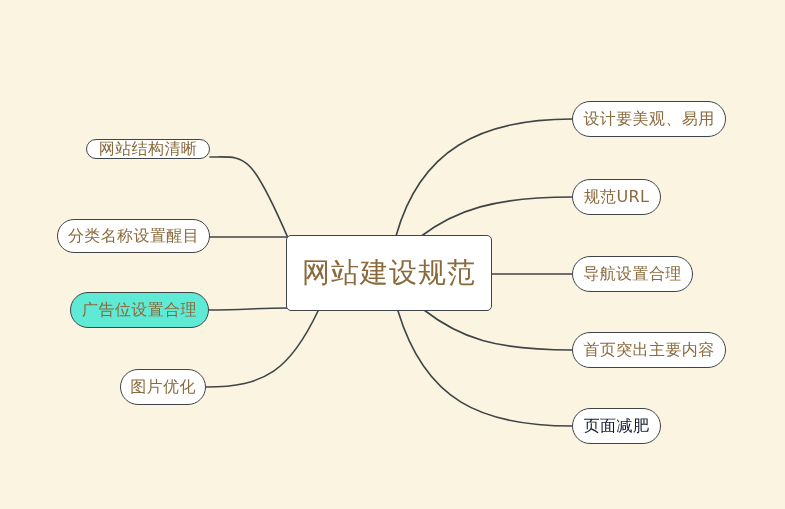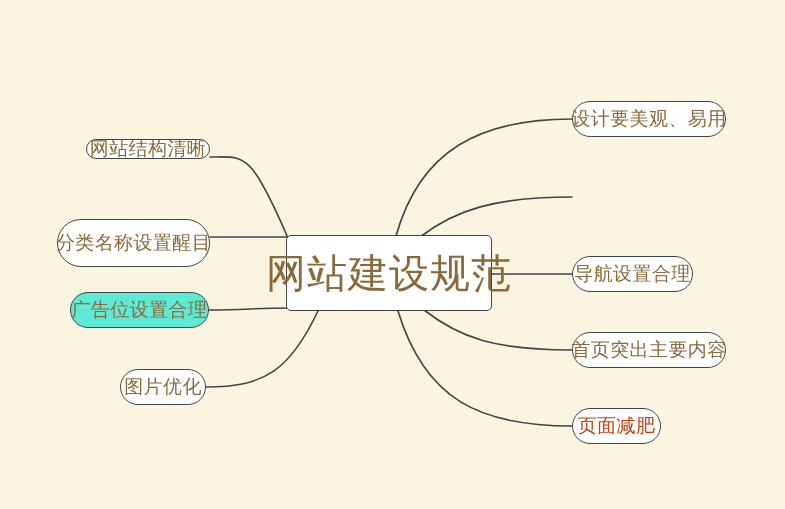--- a/index.html
+++ b/index.html
@@ -34,27 +34,27 @@
     display: flex;
     align-items: center;
     justify-content: center;
     color: #8a6a3d;
     white-space: nowrap;
     z-index: 5;
   }
   .branch {
     border-radius: 999px;
     height: 36px;
-    font-size: 19px;
+    font-size: 16px;
     letter-spacing: 0.4px;
     padding: 0 14px;
   }
   .root {
     border-radius: 5px;
-    font-size: 40px;
+    font-size: 28px;
     letter-spacing: 1px;
     padding: 0 16px;
   }
 </style>
 </head>
 <body>
 
 <div id="canvas">
 
   <svg id="edges" viewBox="0 0 785 509" xmlns="http://www.w3.org/2000/svg">
@@ -69,34 +69,37 @@
       <path d="M 398 311 C 425 400 480 426 572 426" fill="none" stroke="#3f4448" stroke-width="1.6" stroke-linecap="round"></path>
     </svg>
 
   <div class="node root" id="root-node" style="left: 286px; top: 235px; width: 206px; height: 76px; background: rgb(255, 255, 255); border-color: rgb(63, 68, 72); color: rgb(138, 106, 61);">
     <span>网站建设规范</span>
   </div>
 
 <div class="node branch" style="left: 86px; top: 139px; width: 124px; height: 20px; background: rgb(255, 255, 255); border-color: rgb(63, 68, 72); color: rgb(138, 106, 61);">
       <span>网站结构清晰</span>
     </div>
-    <div class="node branch" style="left: 57px; top: 219px; width: 153px; height: 48px; background: rgb(255, 255, 255); border-color: rgb(63, 68, 72); color: rgb(138, 106, 61);">
+    <div class="node branch" style="left: 57px; top: 219px; width: 153px; height: 34px; background: rgb(255, 255, 255); border-color: rgb(63, 68, 72); color: rgb(138, 106, 61);">
       <span>分类名称设置醒目</span>
     </div>
     <div class="node branch" style="left: 70px; top: 292px; width: 139px; height: 36px; background: #5eead4; border-color: rgb(63, 68, 72); color: rgb(138, 106, 61);">
       <span>广告位设置合理</span>
     </div>
     <div class="node branch" style="left: 120px; top: 369px; width: 86px; height: 36px; background: rgb(255, 255, 255); border-color: rgb(63, 68, 72); color: rgb(138, 106, 61); align-items: center;">
       <span>图片优化</span>
     </div>
     <div class="node branch" style="left: 572px; top: 101px; width: 154px; height: 36px; background: rgb(255, 255, 255); border-color: rgb(63, 68, 72); color: rgb(138, 106, 61);">
       <span>设计要美观、易用</span>
     </div>
+    <div class="node branch" style="left: 572px; top: 179px; width: 89px; height: 36px; background: rgb(255, 255, 255); border-color: rgb(63, 68, 72); color: rgb(138, 106, 61);">
+      <span>规范URL</span>
+    </div>
     <div class="node branch" style="left: 572px; top: 256px; width: 121px; height: 36px; background: #ffffff; border-color: rgb(63, 68, 72); color: rgb(138, 106, 61);">
       <span>导航设置合理</span>
     </div>
     <div class="node branch" style="left: 572px; top: 332px; width: 154px; height: 36px; background: rgb(255, 255, 255); border-color: rgb(63, 68, 72); color: rgb(138, 106, 61); text-align: right;">
       <span>首页突出主要内容</span>
     </div>
-    <div class="node branch" style="left: 572px; top: 408px; width: 89px; height: 36px; background: rgb(255, 255, 255); border-color: rgb(63, 68, 72); color: #c2410c;">
+    <div class="node branch" style="left: 572px; top: 408px; width: 89px; height: 36px; background: rgb(255, 255, 255); border-color: rgb(63, 68, 72); color: #0f172a;">
       <span>页面减肥</span>
     </div>
   </div>
 
 </body></html>

